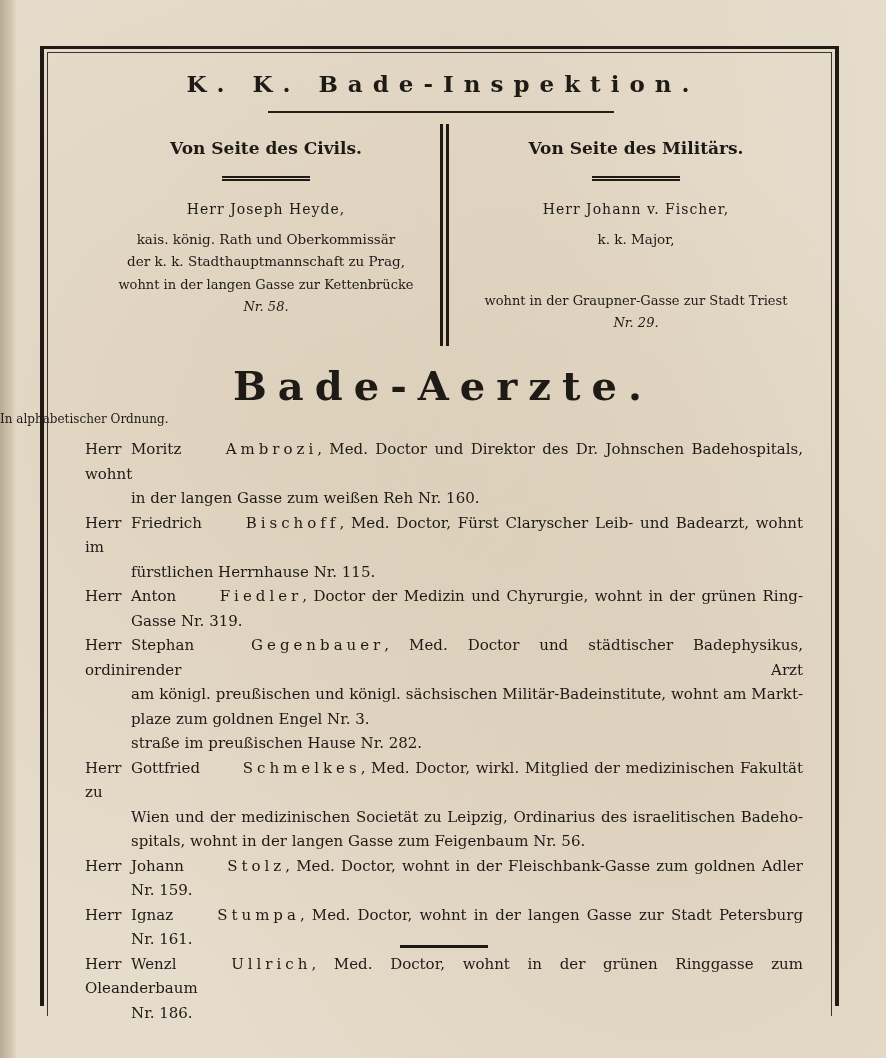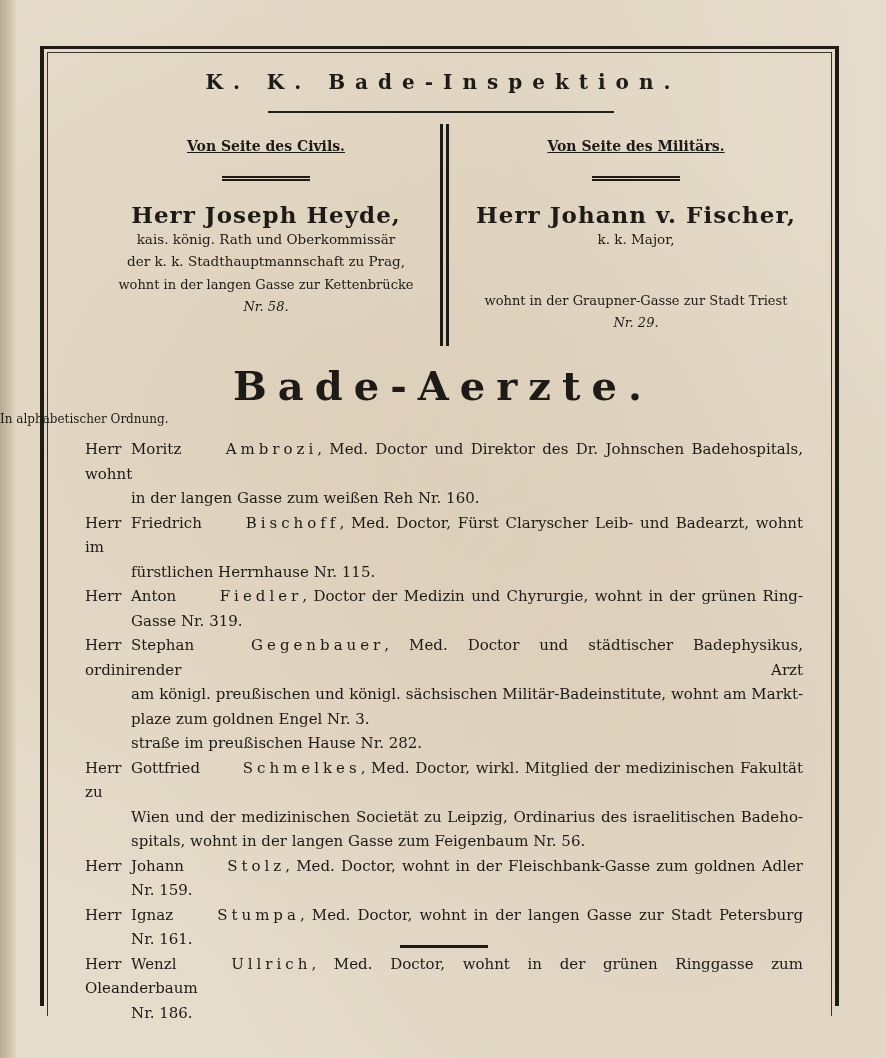--- a/index.html
+++ b/index.html
@@ -29,41 +29,41 @@
       border-right: 4px solid #1f1a14;
     }
     .frame-inner {
       position: absolute; left: 47px; top: 52px; width: 785px; height: 964px;
       border-top: 1px solid #3b342b;
       border-left: 1px solid #3b342b;
       border-right: 1px solid #3b342b;
     }
     .title {
       position: absolute; left: 0; width: 886px; top: 70px;
-      text-align: center; font-size: 20px; font-weight: bold; letter-spacing: 10px;
+      text-align: center; font-size: 23px; font-weight: bold; letter-spacing: 10px;
       font-family: "DejaVu Serif", serif;
     }
     .title-rule {
       position: absolute; left: 268px; top: 111px; width: 346px; height: 2px; background: #231e18;
     }
     .col-divider {
       position: absolute; left: 440px; top: 124px; width: 9px; height: 222px;
       border-left: 3px solid #1f1a14; border-right: 3px solid #1f1a14;
     }
     .col {
       position: absolute; top: 138px; width: 360px; text-align: center;
     }
     .col.left { left: 86px; }
     .col.right { left: 456px; }
-    .col-head { font-size: 14px; font-weight: bold; height: 34px; text-decoration: underline; }
+    .col-head { font-size: 17px; font-weight: bold; height: 34px; }
     .col-rule {
       width: 88px; height: 5px; margin: 4px auto 20px auto;
       border-top: 2px solid #1f1a14; border-bottom: 2px solid #1f1a14;
     }
-    .person-name { font-size: 23px; font-weight: bold; letter-spacing: 1px; height: 30px; }
+    .person-name { font-size: 14px; font-weight: normal; letter-spacing: 1px; height: 30px; }
     .person-line { font-size: 13.5px; height: 22px; }
     .person-addr { font-size: 13px; margin-top: 2px; height: 22px; }
     .person-nr { font-size: 13px; height: 20px; font-style: italic; }
     .col.right .person-addr { margin-top: 40px; }
 
     .section-title {
       position: absolute; left: 0; width: 886px; top: 362px;
       text-align: center; font-size: 40px; font-weight: bold; letter-spacing: 11px;
     }
     .section-sub {

